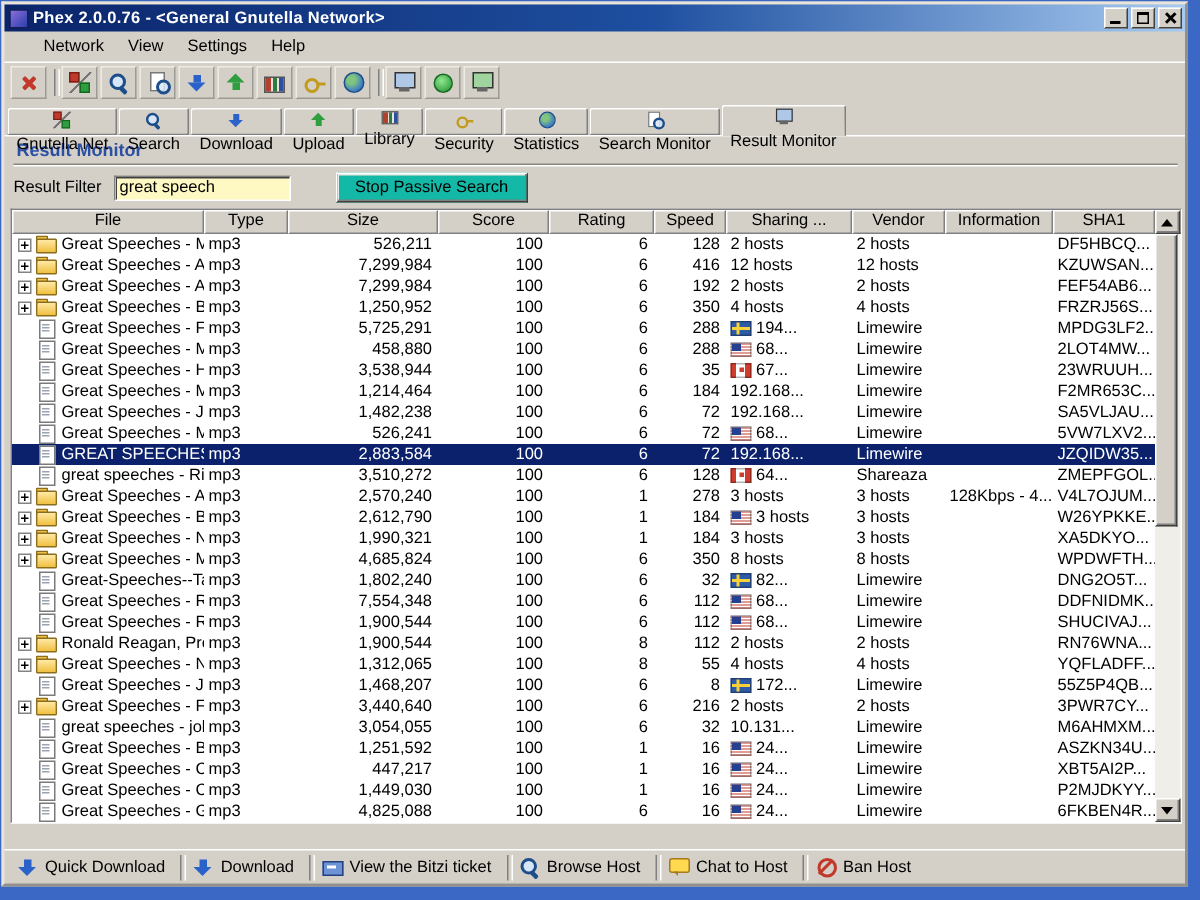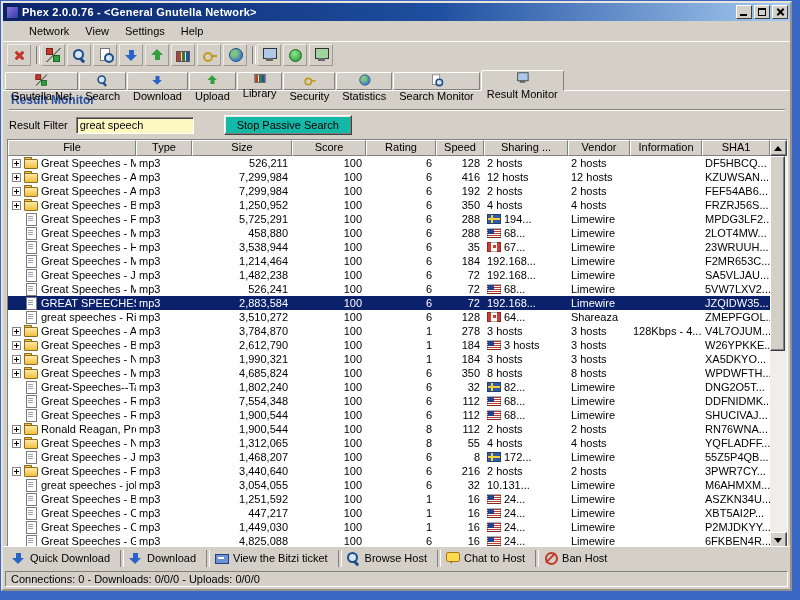--- a/index.html
+++ b/index.html
@@ -500,21 +500,21 @@
               <div class="td c-info"></div>
               <div class="td c-sha1">ZMEPFGOL...</div>
             </div>
             <div class="trow folder">
               <div class="td c-file">
                 <span class="expander"></span>
                 <span class="fico fico-folder"></span>
                 <span class="fname">Great Speeches - Ab</span>
               </div>
               <div class="td c-type">mp3</div>
-              <div class="td c-size">3,784,870</div>
+              <div class="td c-size">2,570,240</div>
               <div class="td c-score">100</div>
               <div class="td c-rating">1</div>
               <div class="td c-speed">278</div>
               <div class="td c-sharing">
 
                 <span>3 hosts</span>
               </div>
               <div class="td c-vendor">3 hosts</div>
               <div class="td c-info">128Kbps - 4...</div>
               <div class="td c-sha1">V4L7OJUM...</div>
@@ -836,17 +836,14 @@
       <div class="action sep">
         <span class="ic ic-chat"></span>
         <span>Chat to Host</span>
       </div>
       <div class="action sep">
         <span class="ic ic-ban"></span>
         <span>Ban Host</span>
       </div>
   </div>
 
-  <div class="statusbar">
-    <div class="status-panel">Connections: 0 - Downloads: 0/0/0 - Uploads: 0/0/0</div>
-  </div>
 
 </div>
 
 </body></html>

